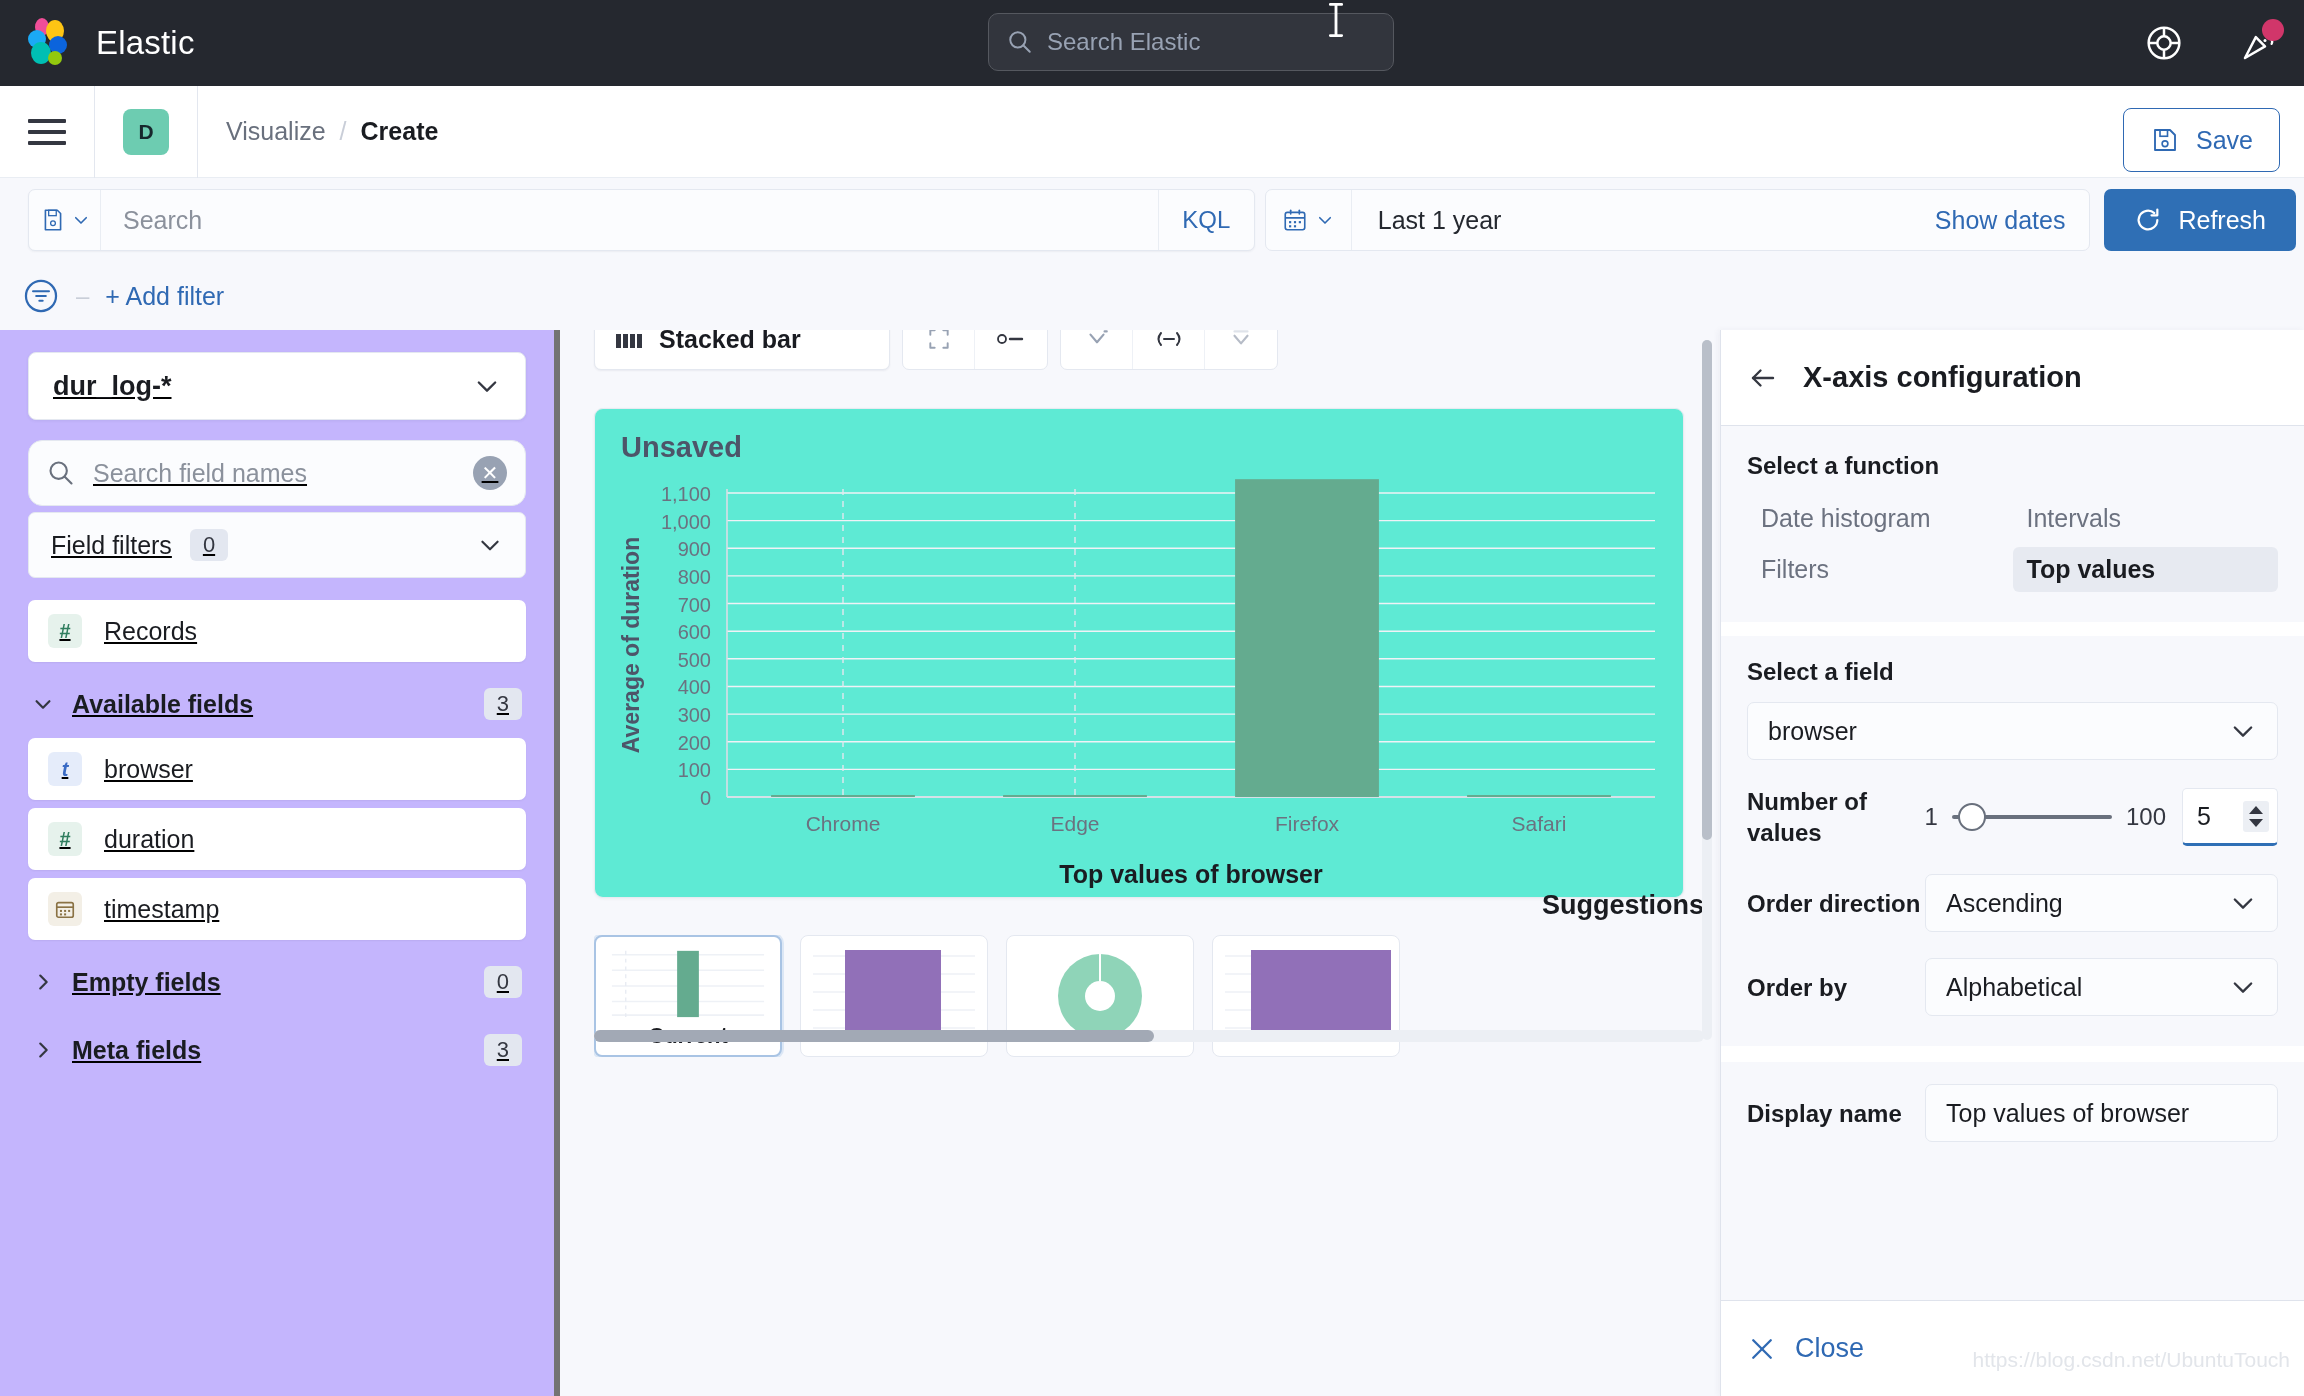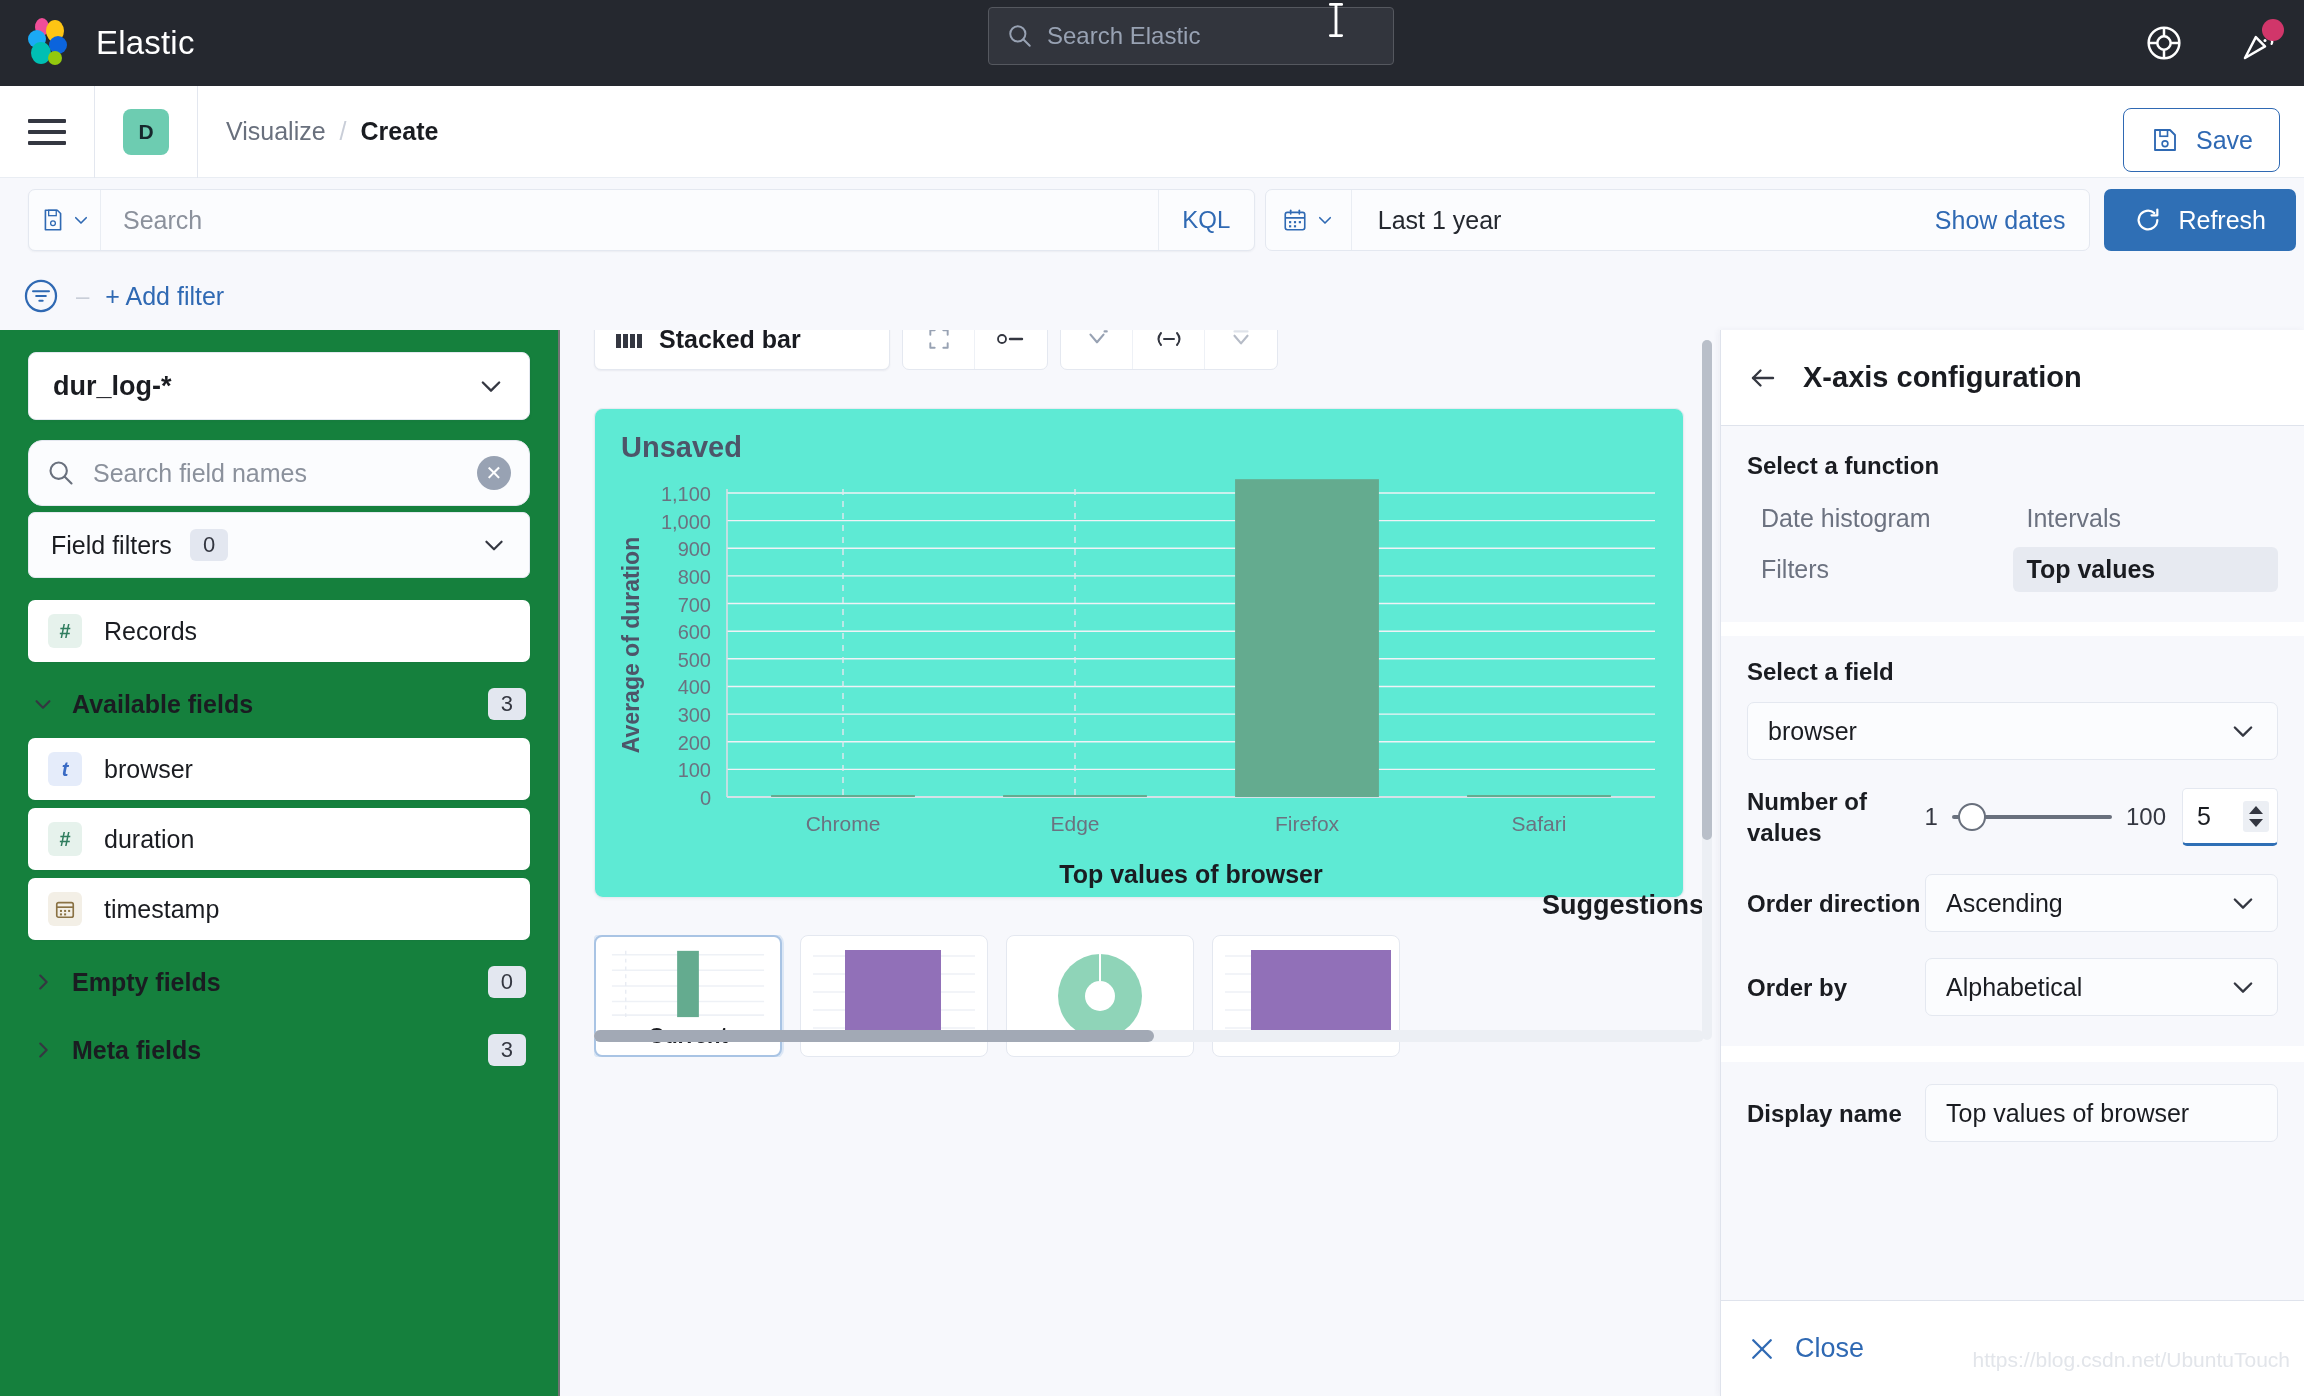--- a/index.html
+++ b/index.html
@@ -15,22 +15,22 @@
   .topbar {
     position: absolute; top: 0; left: 0; width: 2304px; height: 86px;
     background: #25282f;
     display: flex; align-items: center;
   }
   .brand { display: flex; align-items: center; gap: 22px; margin-left: 22px; }
   .elastic-logo { width: 52px; height: 52px; position: relative; }
   .brand-name { color: #ffffff; font-size: 33px; letter-spacing: .2px; }
 
   .global-search {
-    position: absolute; left: 988px; top: 7px; width: 406px; height: 58px;
-    background: #32353d; border: 1px solid #55585f; border-radius: 4px;
+    position: absolute; left: 988px; top: 13px; width: 406px; height: 58px;
+    background: #32353d; border: 1px solid #55585f; border-radius: 10px;
     display: flex; align-items: center; gap: 14px; padding: 0 18px;
   }
   .global-search .ph { color: #98a2b3; font-size: 24px; }
 
   .topbar-icons {
     position: absolute; right: 24px; top: 0; height: 86px;
     display: flex; align-items: center; gap: 56px;
   }
   .topbar-icon { position: relative; width: 40px; height: 40px; cursor: pointer; }
   .notif-dot {
@@ -101,22 +101,22 @@
   .add-filter { color: #2f69b3; font-size: 25px; cursor: pointer; }
 
   
   .main {
     position: absolute; top: 330px; left: 0; width: 2304px; height: 1066px;
     display: flex;
   }
 
   
   .datapanel {
-    width: 560px; height: 100%; background: #15803d;
-    padding: 22px 28px 0 28px; border-right: 2px solid #737373;
+    width: 560px; height: 100%; background: #c4b5fd;
+    padding: 22px 28px 0 28px; border-right: 6px solid #737373; text-decoration: underline;
   }
   .ds-select {
     height: 68px; background: #fff; border: 1px solid #e4e8f0; border-radius: 8px;
     display: flex; align-items: center; justify-content: space-between;
     padding: 0 24px; font-size: 27px; font-weight: bold; color: #1a1c21;
     box-shadow: 0 1px 3px rgba(50,60,90,.08); cursor: pointer; margin-bottom: 20px;
   }
   .field-search {
     height: 66px; background: #fbfcfe; border: 1px solid #e4e8f0; border-radius: 14px;
     display: flex; align-items: center; gap: 18px; padding: 0 18px; margin-bottom: 6px;

